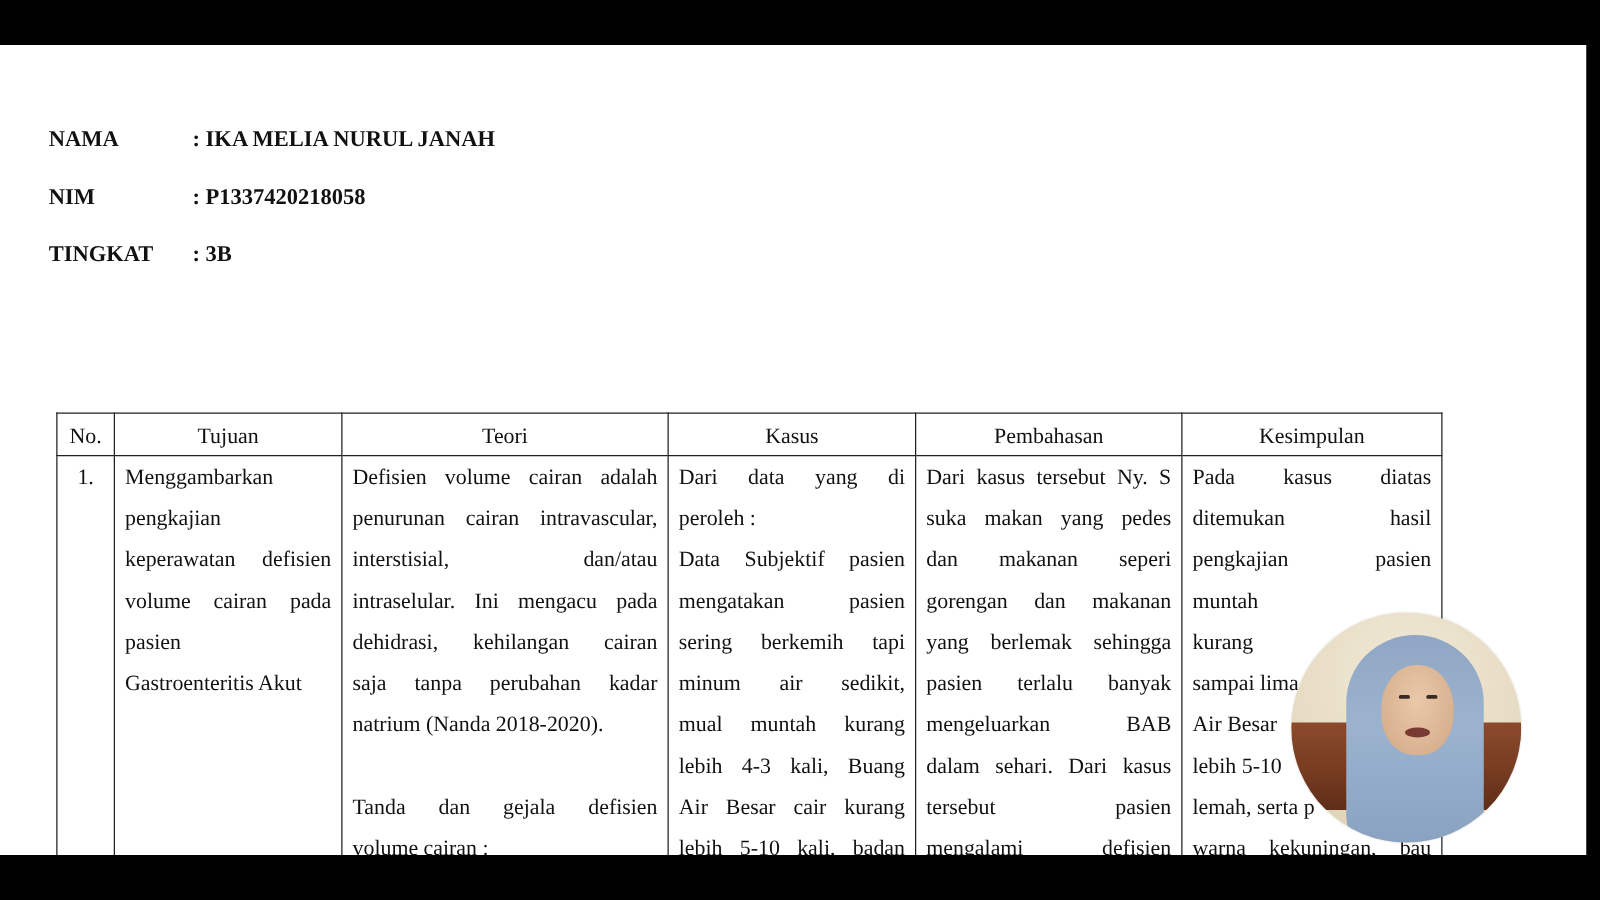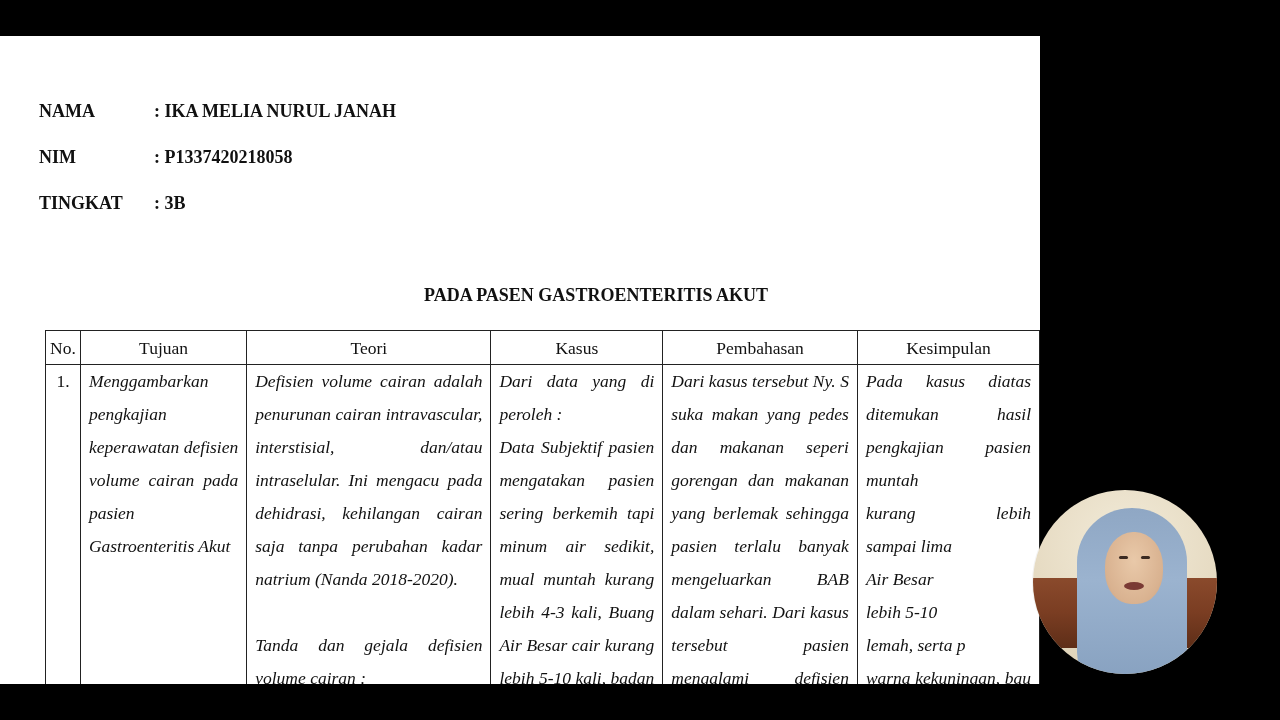--- a/index.html
+++ b/index.html
@@ -1,20 +1,20 @@
 <!DOCTYPE html>
 <html><head>
   <meta charset="utf-8">
   <style>
     * { box-sizing: border-box; margin: 0; padding: 0; }
     html, body { width: 1280px; height: 720px; background: #000; overflow: hidden; }
     body { position: relative; font-family: "Liberation Serif", "DejaVu Serif", serif; color: #111; }
 
     .page {
-      position: absolute; left: 0; top: 36px; width: 1040px; height: 648px;
+      position: absolute; left: 0; top: 36px; width: 1269px; height: 648px;
       background: #fff; overflow: hidden;
     }
 
     .info-row { position: absolute; left: 39px; font-weight: bold; font-size: 18px; line-height: 22px; }
     .info-row .lbl { position: absolute; left: 0; top: 0; white-space: nowrap; }
     .info-row .val { position: absolute; left: 115px; top: 0; white-space: nowrap; text-align: center; }
 
     .title-line {
       position: absolute; left: 0; width: 1192px; text-align: center;
       font-weight: bold; font-size: 18px; line-height: 22px; white-space: nowrap;
@@ -34,21 +34,21 @@
       font-weight: normal; height: 34px; text-align: center; vertical-align: middle;
       line-height: 20px; padding: 0 4px;
     }
     table.matrix td {
       padding: 0 8px;
       line-height: 33px;
       text-align: justify;
       height: 330px;
     }
     table.matrix td.no-col { text-align: center; padding: 0 4px; }
-    .cell-line { display: block; text-align: justify; text-align-last: justify; white-space: nowrap; font-style: italic; }
+    .cell-line { display: block; text-align: justify; text-align-last: justify; white-space: nowrap; }
     .cell-line.last { text-align-last: left; }
     .cell-line.blank { height: 33px; }
 
     .webcam {
       position: absolute; left: 1033px; top: 490px; width: 184px; height: 184px;
       border-radius: 50%; overflow: hidden;
       background: radial-gradient(circle at 50% 30%, #f2ebd9 0%, #e7dcc4 55%, #d9cdb2 100%);
       box-shadow: 0 0 0 1px rgba(0,0,0,0.05);
     }
     .webcam .furniture {
@@ -84,21 +84,20 @@
   </div>
   <div class="info-row" style="top:110px;">
     <span class="lbl">NIM</span>
     <span class="val">: P1337420218058</span>
   </div>
   <div class="info-row" style="top:156px;">
     <span class="lbl">TINGKAT</span>
     <span class="val">: 3B</span>
   </div>
 
-  <div class="title-line" style="top:248px;">PADA PASEN GASTROENTERITIS AKUT</div>
 
   <table class="matrix">
     <colgroup>
       <col style="width:46px">
       <col style="width:182px">
       <col style="width:261px">
       <col style="width:198px">
       <col style="width:213px">
       <col style="width:208px">
     </colgroup>

